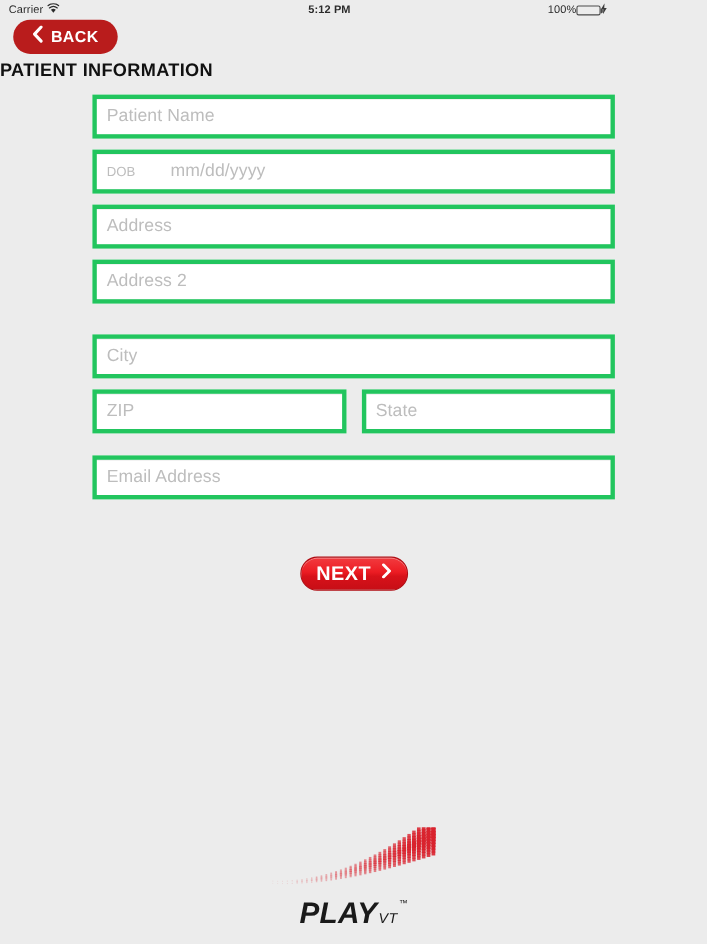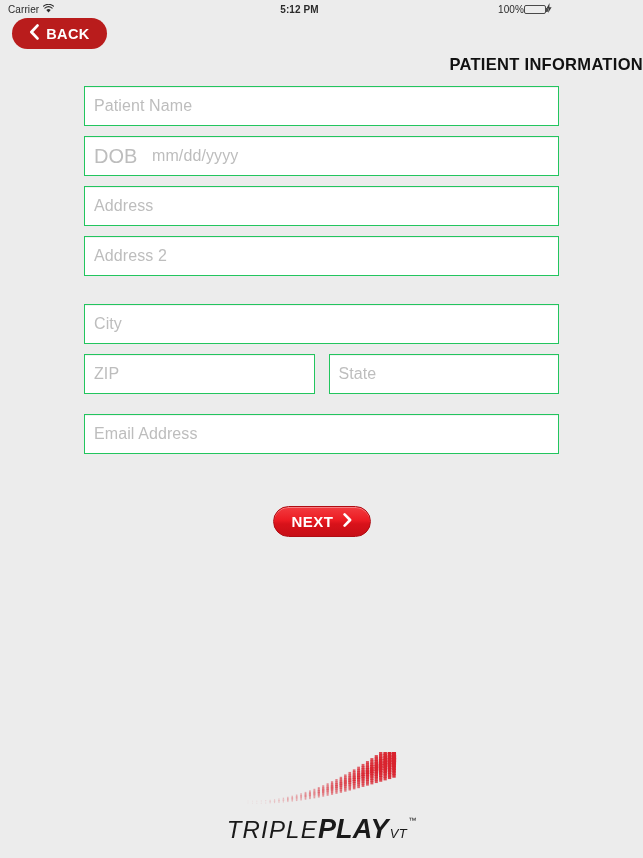--- a/index.html
+++ b/index.html
@@ -100,58 +100,58 @@
     font-weight: bold;
     letter-spacing: 0.4px;
   }
 
   
   .page-title {
     position: absolute;
     top: 55px;
     left: 0;
     width: 643px;
-    text-align: right;
+    text-align: left;
     font-size: 16.5px;
     font-weight: bold;
     color: #111111;
     letter-spacing: 0.3px;
   }
 
   
   .form {
     position: absolute;
     top: 86px;
     left: 84px;
     width: 475px;
   }
   .row {
     display: flex;
     gap: 14px;
   }
   .field {
     background: #ffffff;
-    border: 1px solid #22c55e;
+    border: 4px solid #22c55e;
     height: 40px;
     box-sizing: border-box;
     display: flex;
     align-items: center;
     padding: 0 9px;
     box-shadow: inset 0 1px 0 rgba(0,0,0,0.05);
   }
   .field.full { width: 100%; }
   .field.half { width: 231px; }
   .ph {
     font-size: 16px;
     color: #bdbdbd;
     font-weight: 400;
     letter-spacing: 0.1px;
   }
   .dob-label {
-    font-size: 20px;
+    font-size: 12px;
     color: #bdbdbd;
     width: 58px;
     flex: 0 0 58px;
   }
   .gap-sm { height: 10px; }
   .gap-lg { height: 28px; }
 
   
   .next-wrap {
     position: absolute;
@@ -170,21 +170,21 @@
     box-sizing: border-box;
     display: flex;
     align-items: center;
     justify-content: center;
     gap: 9px;
     cursor: pointer;
     box-shadow: inset 0 1px 0 rgba(255,255,255,0.35);
   }
   .next-label {
     color: #ffffff;
-    font-size: 15px;
+    font-size: 18px;
     font-weight: bold;
     letter-spacing: 0.5px;
   }
   .chev-right { display:block; }
 
   
   .logo {
     position: absolute;
     left: 0;
     top: 752px;
@@ -539,18 +539,17 @@
         <rect x="149.90" y="5.90" width="4.21" height="4.21" fill="#d9232e" opacity="1.000"></rect>
         <rect x="149.96" y="8.63" width="4.08" height="4.08" fill="#d9232e" opacity="1.000"></rect>
         <rect x="150.03" y="11.36" width="3.94" height="3.94" fill="#d9232e" opacity="1.000"></rect>
         <rect x="150.10" y="14.10" width="3.81" height="3.81" fill="#d9232e" opacity="1.000"></rect>
         <rect x="150.16" y="16.83" width="3.67" height="3.67" fill="#d9232e" opacity="0.996"></rect>
         <rect x="150.23" y="19.56" width="3.54" height="3.54" fill="#d9232e" opacity="0.950"></rect>
         <rect x="150.30" y="22.30" width="3.41" height="3.41" fill="#d9232e" opacity="0.904"></rect>
       </svg>
   </span>
   <div class="logo-text">
-    <span class="lt-triple">TRIPLE</span>
     <span class="lt-play">PLAY</span>
     <span class="lt-vt">VT</span>
     <span class="lt-tm">™</span>
   </div>
 </div>
 
 </body></html>

